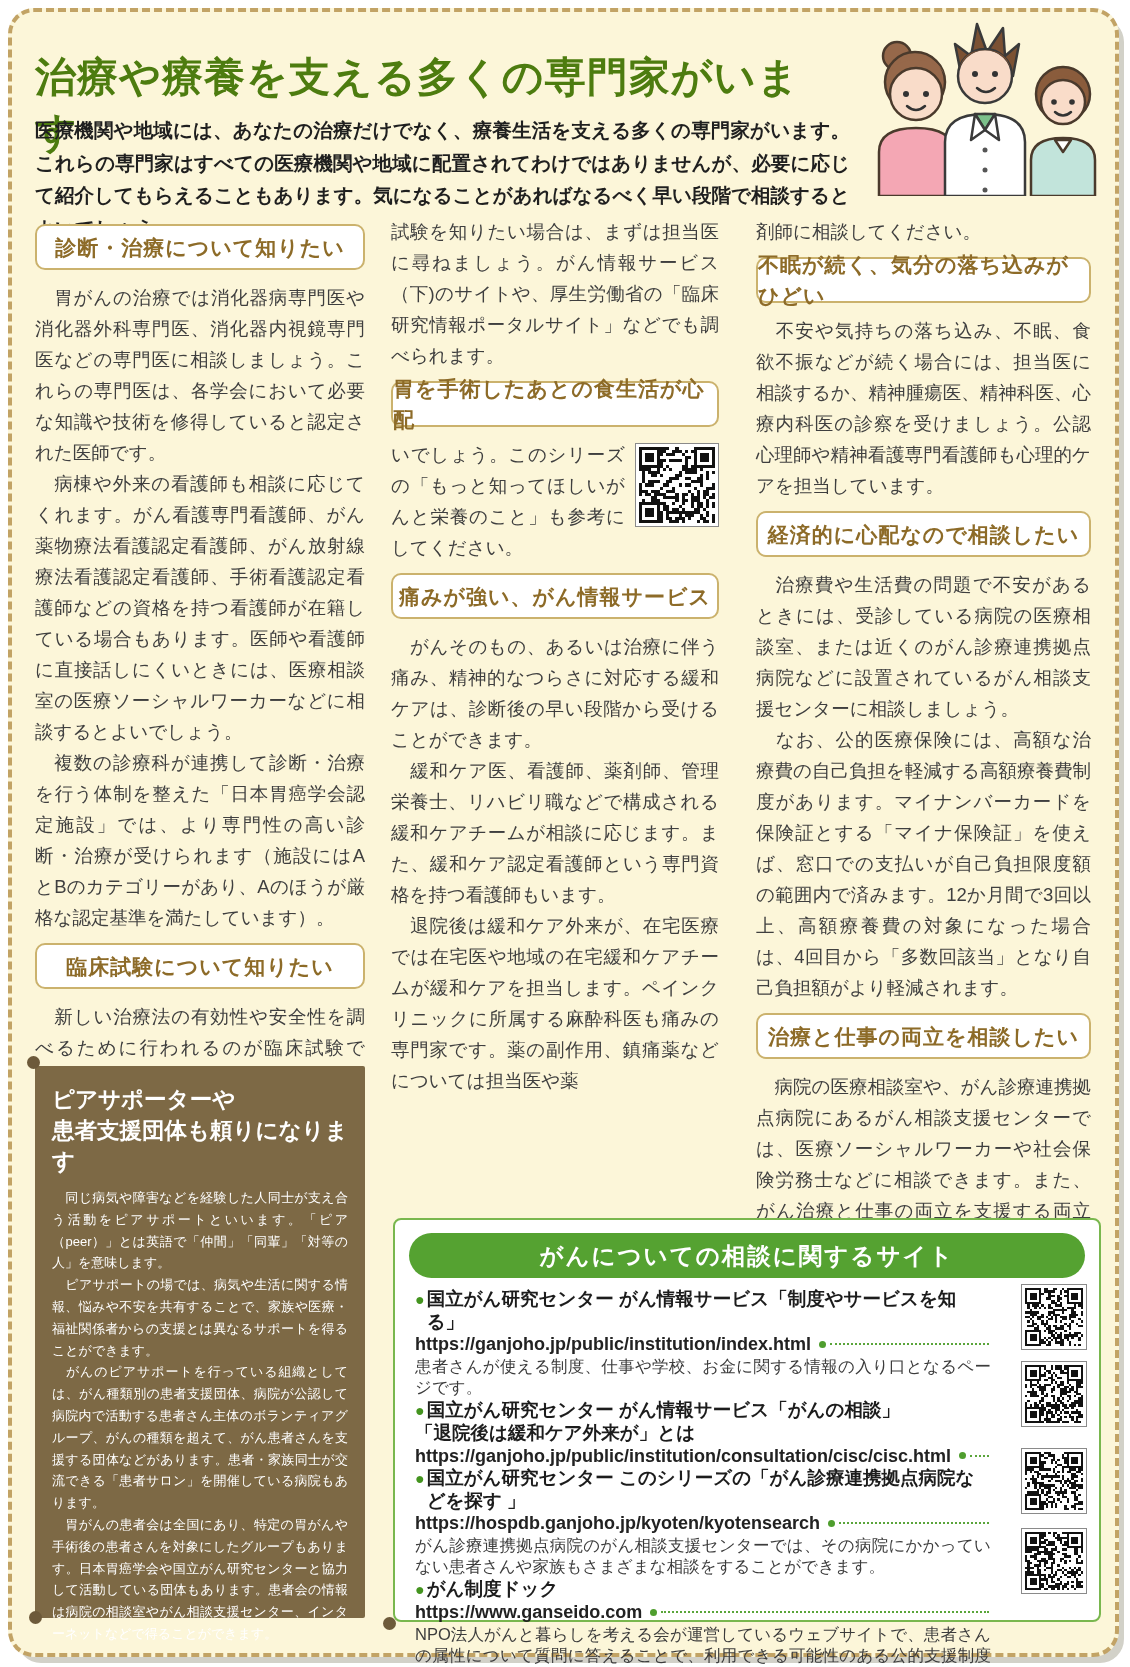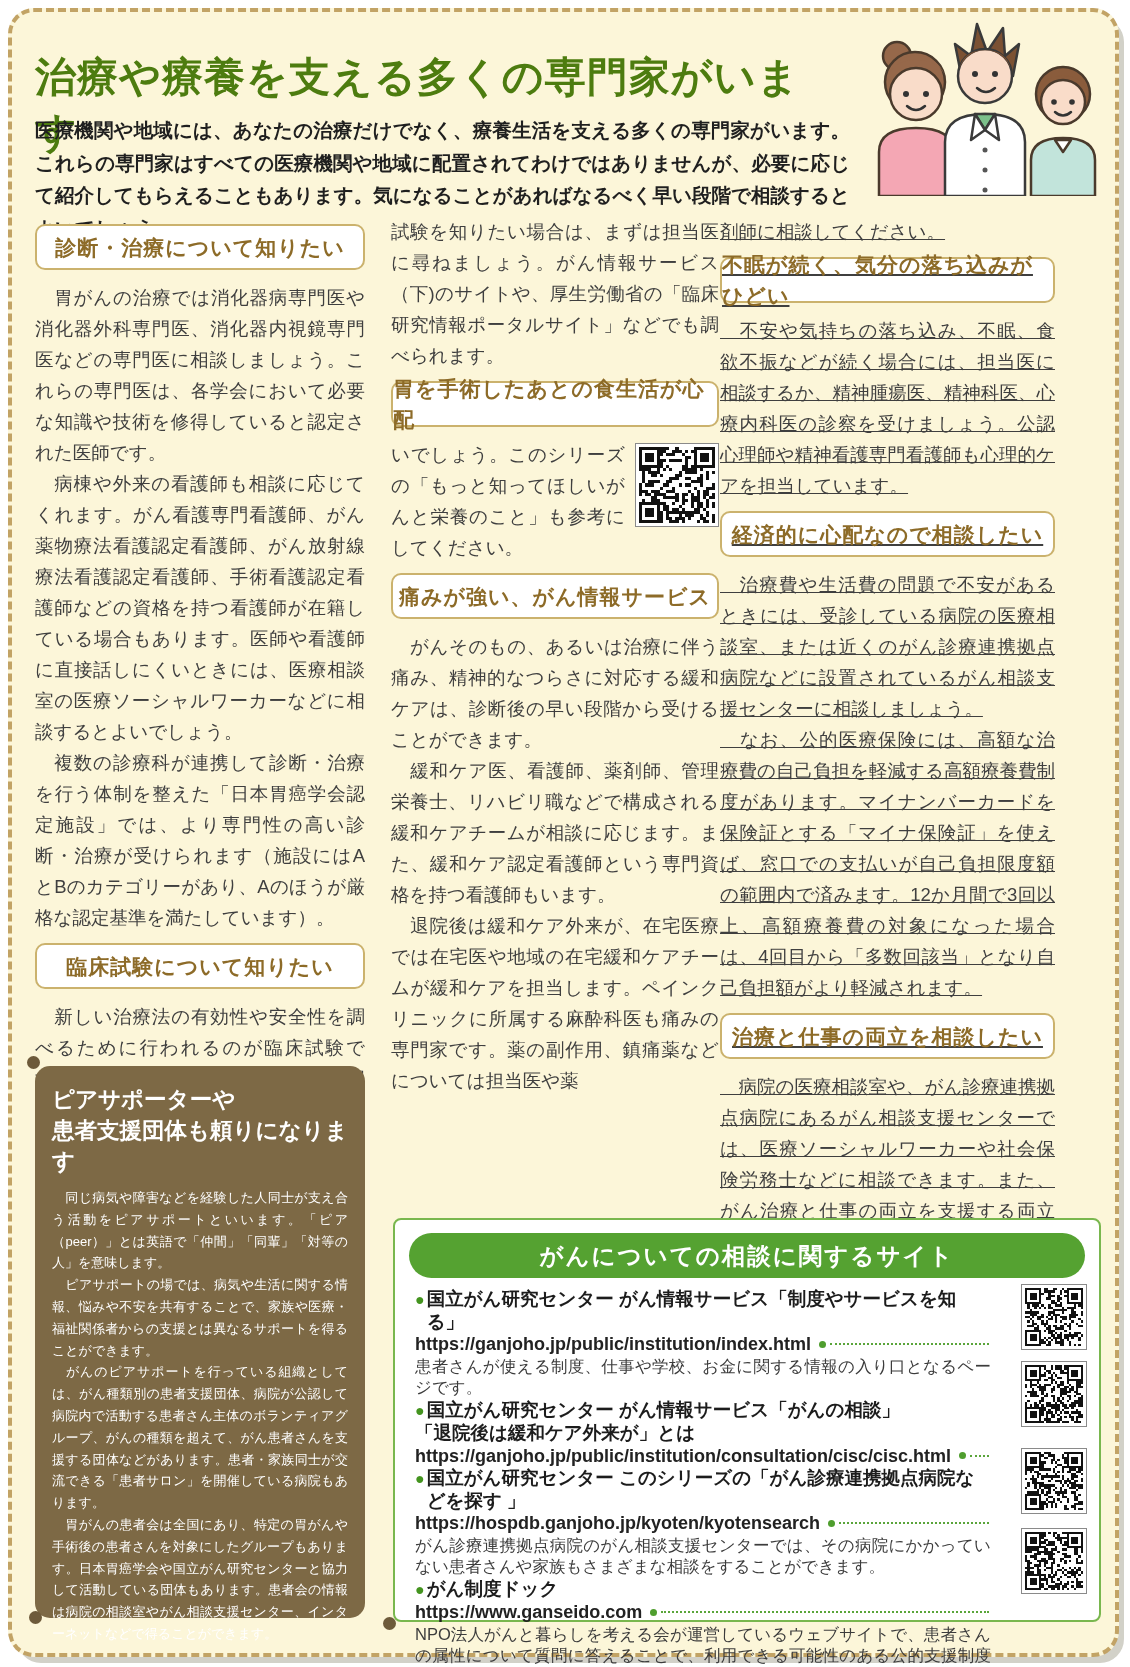--- a/index.html
+++ b/index.html
@@ -10,33 +10,33 @@
   
   .page-title{position:absolute;left:35px;top:50px;width:800px;font-size:41px;font-weight:bold;
               color:#4d7c0f;letter-spacing:1px;}
   .intro{position:absolute;left:35px;top:114px;width:815px;font-size:19.5px;font-weight:bold;
          color:#1f1f1f;line-height:32.5px;text-align:justify;}
   .illus{position:absolute;left:835px;top:10px;width:275px;height:186px;}
   
   .col{position:absolute;color:#3f3f3f;font-size:18.5px;line-height:31px;}
   .col1{left:35px;top:216px;width:330px;}
   .col2{left:391px;top:216px;width:328px;}
-  .col3{left:720px;top:216px;width:335px;text-decoration:underline;}
+  .col3{left:756px;top:216px;width:335px;}
   .col p{margin:0;text-align:justify;}
   .sec-h{display:flex;align-items:center;justify-content:center;height:42px;background:#ffffff;
          border:2px solid #cbb26d;border-radius:10px;color:#8d6b28;font-size:21px;font-weight:bold;
          letter-spacing:1px;margin:10px 0 12px;}
   .sec-h.first{margin-top:8px;}
   
   .qr{background:#ffffff;border:1px solid #8a8a8a;padding:3px;box-sizing:border-box;}
   .qr svg{display:block;width:100%;height:100%;}
   .qr-float{float:right;width:84px;height:84px;margin:4px 0 4px 10px;}
   
   .peer-box{position:absolute;left:35px;top:1066px;width:330px;height:552px;background:#7d6945;
-            border-radius:15px;box-sizing:border-box;padding:18px 17px;color:#ffffff;}
+            border-radius:2px;box-sizing:border-box;padding:18px 17px;color:#ffffff;}
   .peer-title{font-size:22.5px;font-weight:bold;line-height:31px;margin-bottom:10px;}
   .peer-box p{margin:0;font-size:13px;line-height:21.8px;text-align:justify;}
   .corner-dot{position:absolute;width:13px;height:13px;border-radius:50%;background:#6d5a3a;}
   
   .sites-box{position:absolute;left:393px;top:1218px;width:708px;height:404px;background:#ffffff;
              border:2.5px solid #79b74e;border-radius:8px;box-sizing:border-box;}
   .sites-pill{margin:13px 14px 0;height:45px;border-radius:23px;background:#55a231;display:flex;
               align-items:center;justify-content:center;color:#ffffff;font-size:23.5px;
               font-weight:bold;letter-spacing:2px;}
   .links{margin:10px 18px 0 20px;padding-right:90px;}

